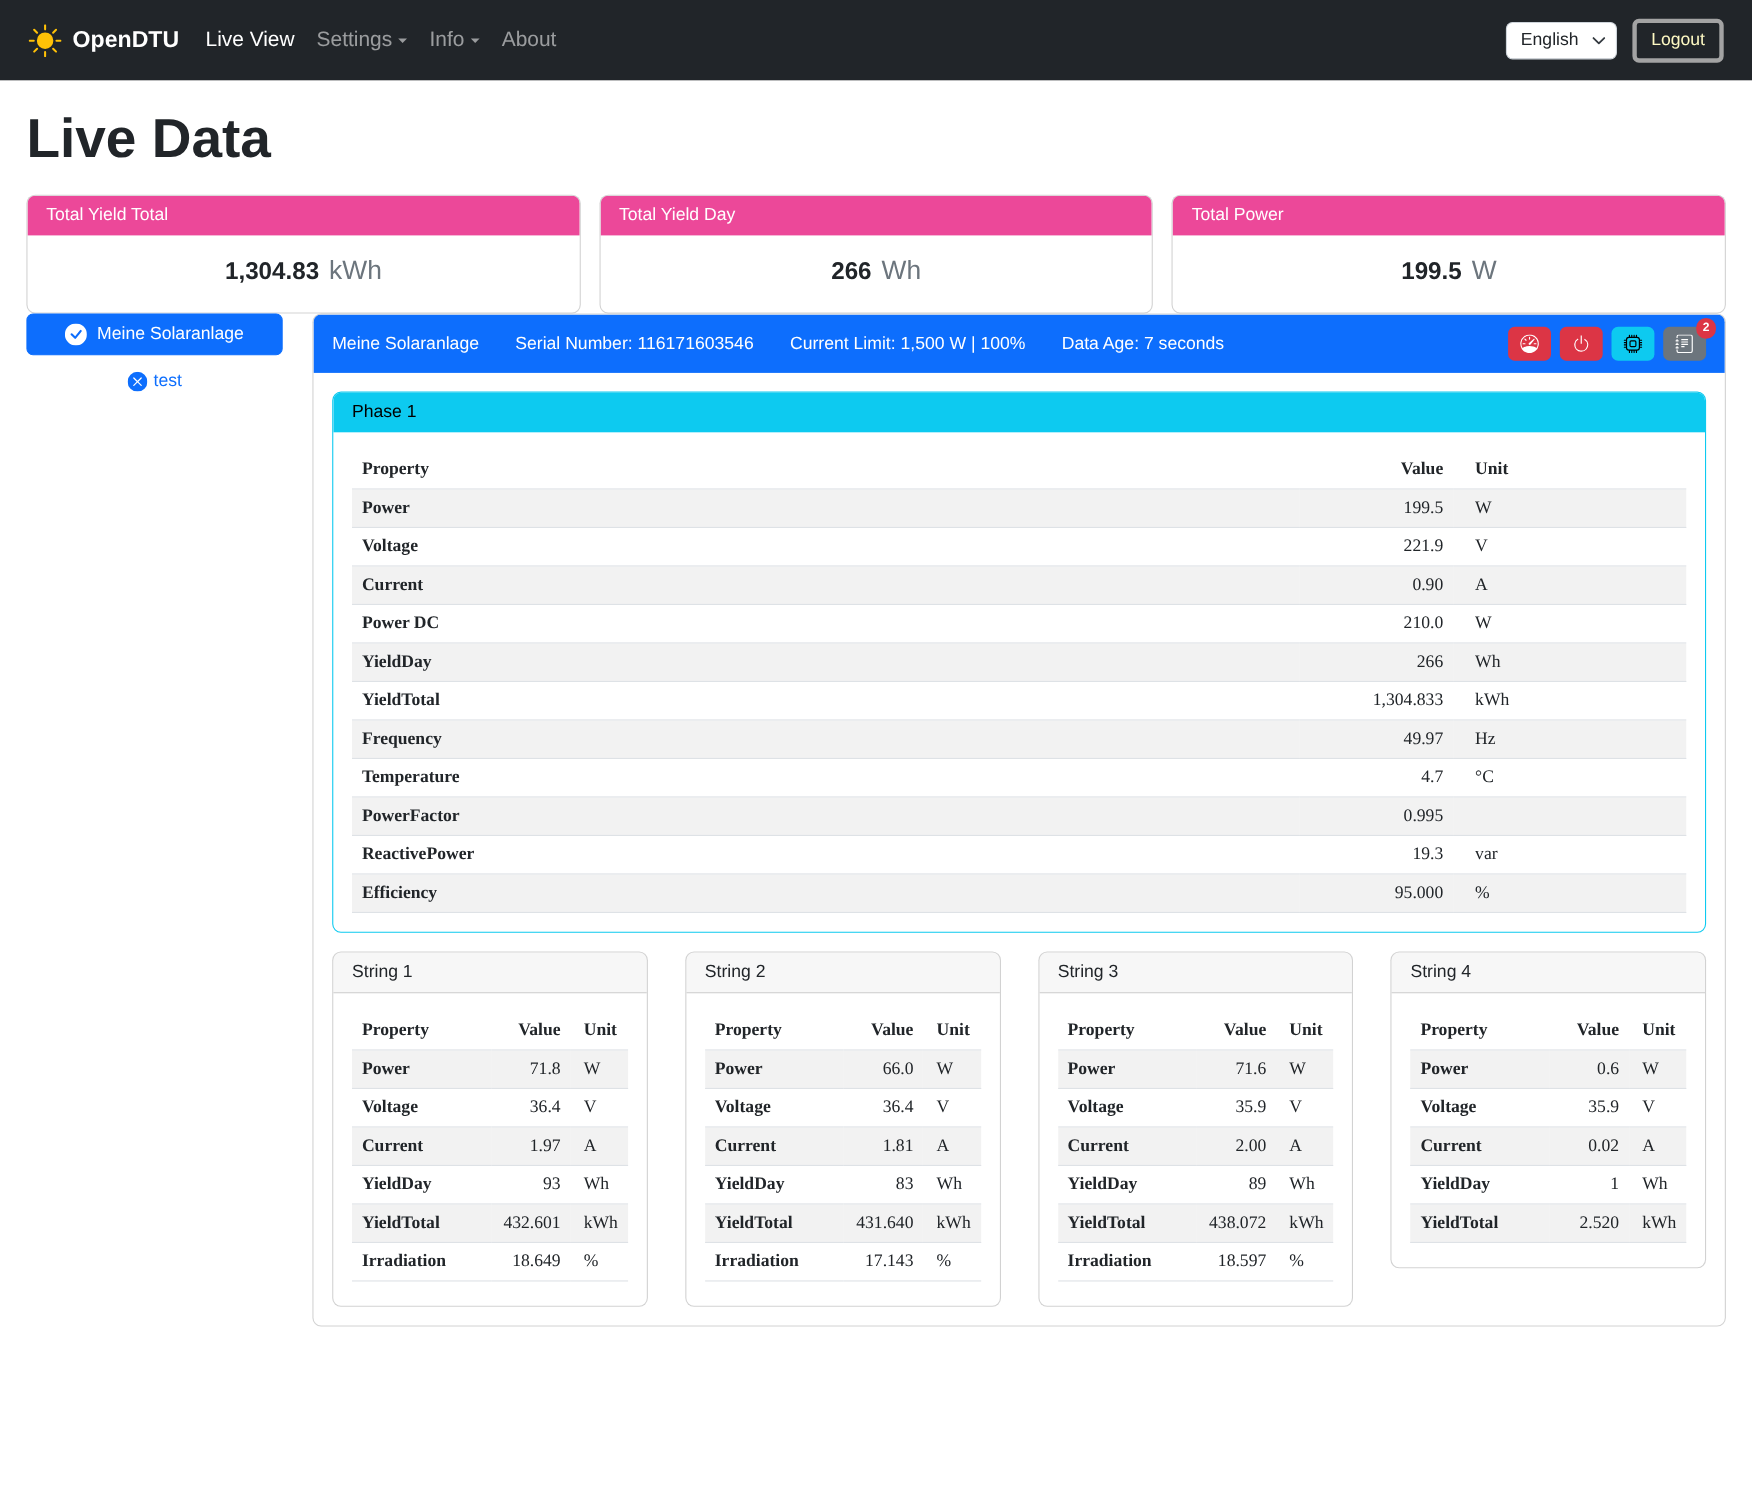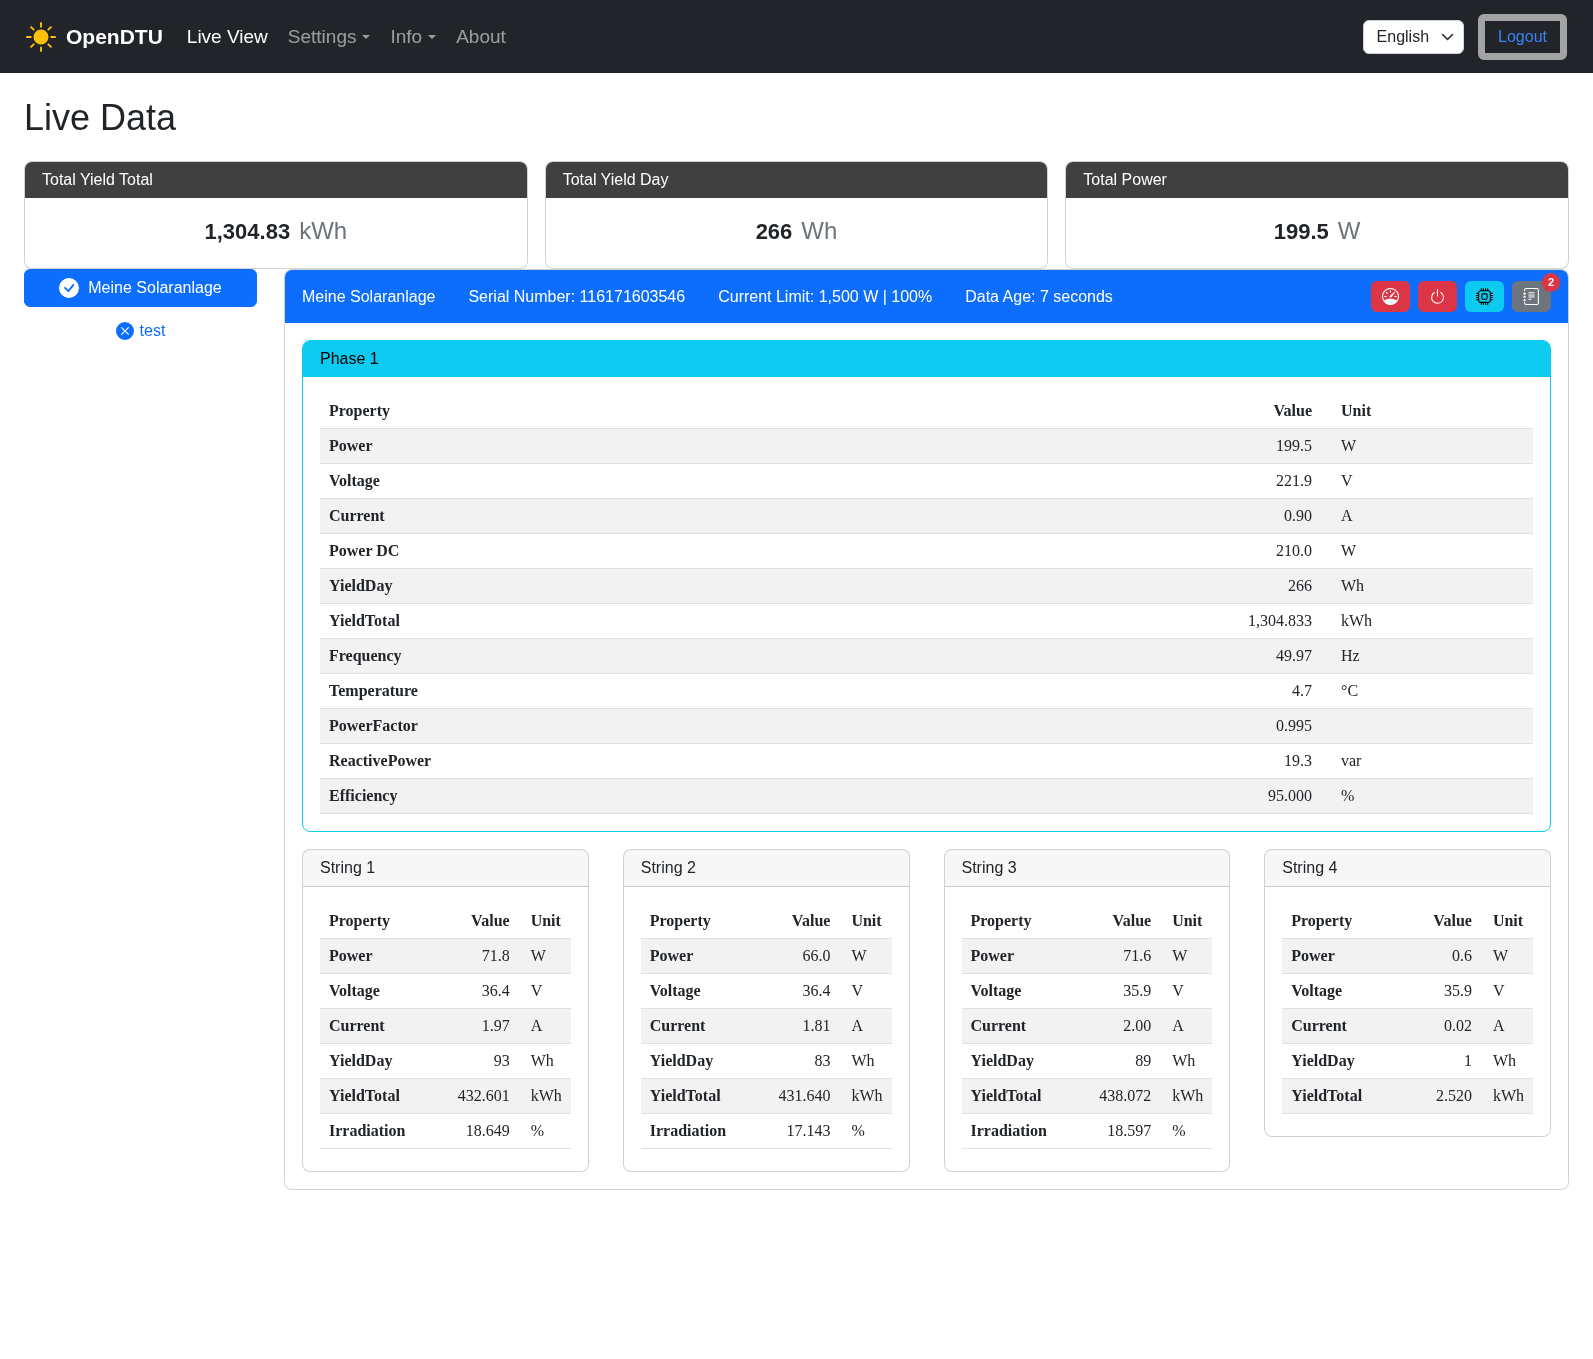--- a/index.html
+++ b/index.html
@@ -49,40 +49,40 @@
     background: #fff;
     border: 1px solid #ced4da;
     border-radius: 6px;
     padding: 7px 34px 7px 13px;
     color: #212529;
     cursor: pointer;
   }
   .lang-select svg { position: absolute; right: 9px; top: 50%; transform: translateY(-50%); }
   .logout-btn {
     background: transparent;
-    border: 7px solid #a3a3a3;
-    color: #3b82f6;
+    border: 4px solid #a3a3a3;
+    color: #fef9c3;
     border-radius: 6px;
     padding: 7px 13px;
     font-size: 16px;
     cursor: pointer;
   }
 
   
   main { padding: 10px 24px 26px; }
-  .page-title { font-size: 36px; font-weight: 400; margin: 14px 0 22px; }
+  .page-title { font-size: 50px; font-weight: 700; margin: 14px 0 22px; }
 
   .summary-row { display: grid; grid-template-columns: repeat(3, 1fr); gap: 17px; }
   .card {
     border: 1px solid rgba(0,0,0,.175);
     border-radius: 8px;
     background: #fff;
     overflow: hidden;
   }
-  .summary-card-header { background: #404040; color: #fff; padding: 9px 17px; }
+  .summary-card-header { background: #ec4899; color: #fff; padding: 9px 17px; }
   .summary-card-body { padding: 19px 16px 23px; text-align: center; }
   .summary-value { font-size: 22px; font-weight: 700; text-align: center; }
   .summary-unit { font-size: 24px; color: #6c757d; margin-left: 9px; font-weight: 400; }
 
   .content-row {
     display: grid;
     grid-template-columns: 233px 1fr;
     gap: 27px;
     align-items: start;
   }

